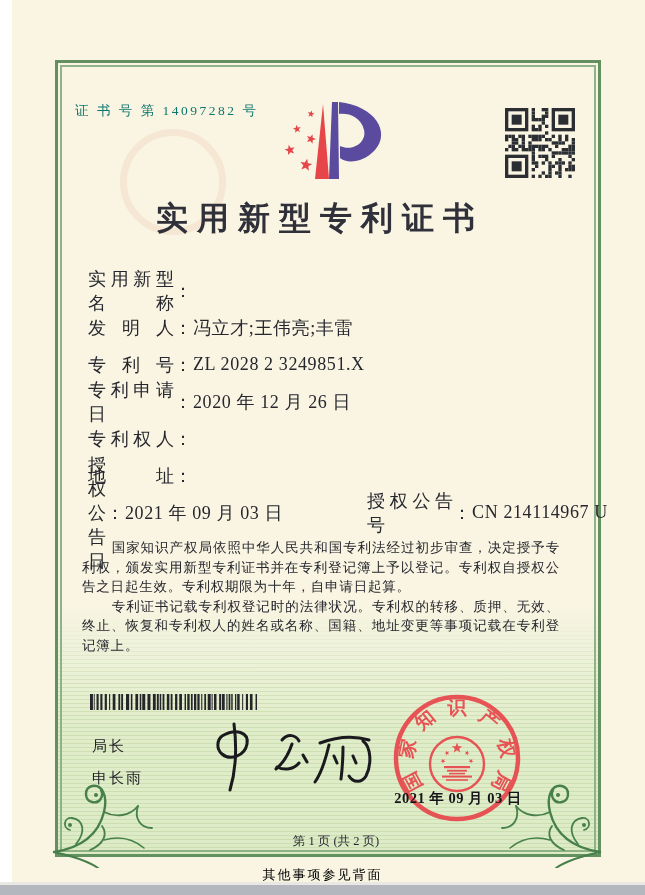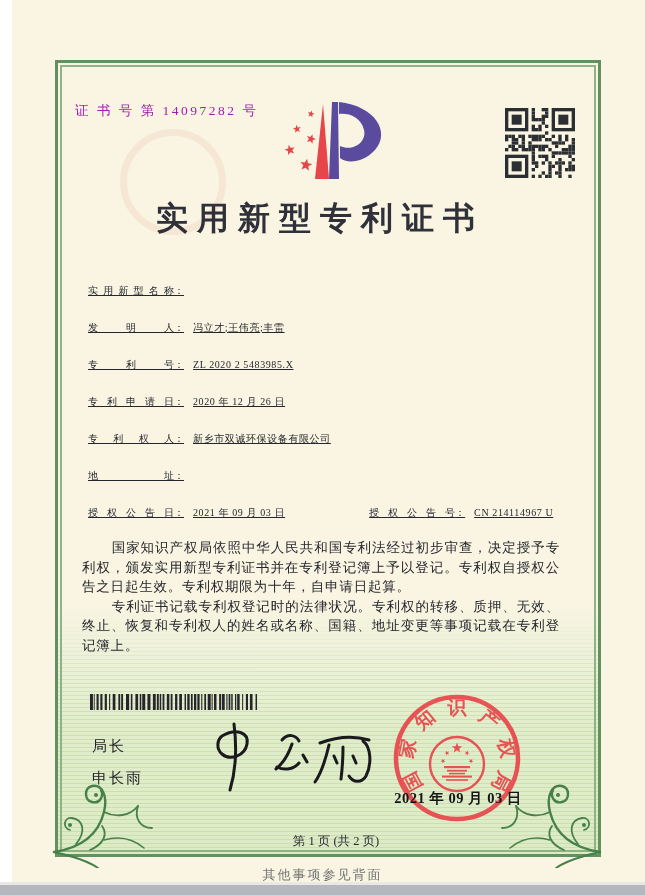--- a/index.html
+++ b/index.html
@@ -16,46 +16,46 @@
   .frame{position:absolute;left:55px;top:60px;width:546px;height:797px;
     border:3px solid #63905f;box-sizing:border-box;
     background:linear-gradient(180deg,#f9f5e2 0%,#f9f5e2 68%,#ecf1d8 76%,#e1edca 84%,#dcebc6 100%);}
   .frame-inner{position:absolute;left:2px;top:2px;right:2px;bottom:2px;border:2px solid #8fb28b;pointer-events:none;}
   .stripes{position:absolute;left:0;right:0;bottom:0;height:235px;
     background:repeating-linear-gradient(180deg,rgba(140,178,100,0.22) 0 1px,rgba(0,0,0,0) 1px 4px);
     -webkit-mask-image:linear-gradient(180deg,transparent 0,black 28%);
     mask-image:linear-gradient(180deg,transparent 0,black 28%);}
   .ghost-seal{position:absolute;left:62px;top:66px;width:92px;height:92px;border:7px solid rgba(216,120,104,0.11);border-radius:50%;}
   
-  .cert-no{position:absolute;left:75px;top:102px;font-size:13.5px;letter-spacing:2.5px;color:#a21caf;}
+  .cert-no{position:absolute;left:75px;top:102px;font-size:13.5px;letter-spacing:2.5px;color:#0f766e;}
   .logo{position:absolute;left:263px;top:84px;}
   .qr{position:absolute;left:505px;top:108px;}
   .title{position:absolute;left:55px;top:197px;width:530px;text-align:center;
     font-size:32px;font-weight:bold;letter-spacing:9px;color:#30303a;}
   
-  .fields{position:absolute;left:88px;top:272px;width:475px;font-size:10px;color:#26262e;text-decoration:underline;}
+  .fields{position:absolute;left:88px;top:272px;width:475px;font-size:18px;color:#26262e;}
   .frow{height:37px;display:flex;align-items:center;}
   .flabel{display:inline-block;width:86px;text-align:justify;text-align-last:justify;}
   .fcolon{display:inline-block;width:15px;}
   .fvalue{margin-left:4px;letter-spacing:0.6px;white-space:nowrap;}
   .fgroup2{margin-left:84px;display:flex;align-items:center;}
   
   .paras{position:absolute;left:82px;top:538px;width:478px;font-size:13.5px;line-height:19.5px;
     text-align:justify;color:#26262e;letter-spacing:0.8px;}
   .paras p{margin:0;text-indent:2.2em;}
   
   .barcode{position:absolute;left:90px;top:694px;}
   .director-title{position:absolute;left:92px;top:737px;font-size:15px;letter-spacing:2px;color:#1e1e24;}
   .director-name{position:absolute;left:92px;top:769px;font-size:15px;letter-spacing:2px;color:#1e1e24;}
   .signature{position:absolute;left:196px;top:718px;}
   .seal{position:absolute;left:391px;top:692px;}
   .seal-date{position:absolute;left:388px;top:789px;width:140px;text-align:center;
     font-size:14.5px;letter-spacing:0.5px;color:#16161a;font-weight:bold;}
   .page-num{position:absolute;left:55px;top:833px;width:546px;text-align:center;font-size:12.5px;color:#2a2a33;padding-left:8px;}
-  .back-note{position:absolute;left:0;top:866px;width:645px;text-align:center;font-size:13px;letter-spacing:2px;color:#737373;}
+  .back-note{position:absolute;left:0;top:866px;width:645px;text-align:center;font-size:13px;letter-spacing:2px;color:#000000;}
   .orn{position:absolute;}
   .orn-left{left:44px;top:742px;}
   .orn-right{left:492px;top:742px;transform:scaleX(-1);}
 </style>
 </head>
 <body>
 
 <div class="scan-left"></div>
 
 <div class="frame">
@@ -228,31 +228,30 @@
       <span class="fcolon">：</span>
   </div>
   <div class="frow">
     <span class="flabel">发明人</span>
       <span class="fcolon">：</span>
       <span class="fvalue">冯立才;王伟亮;丰雷</span>
   </div>
   <div class="frow">
     <span class="flabel">专利号</span>
       <span class="fcolon">：</span>
-      <span class="fvalue">ZL 2020 2 5483985.X</span>
+      <span class="fvalue">ZL 2028 2 3249851.X</span>
   </div>
   <div class="frow">
     <span class="flabel">专利申请日</span>
       <span class="fcolon">：</span>
       <span class="fvalue">2020 年 12 月 26 日</span>
   </div>
   <div class="frow">
     <span class="flabel">专利权人</span>
       <span class="fcolon">：</span>
-      <span class="fvalue">新乡市双诚环保设备有限公司</span>
   </div>
   <div class="frow">
     <span class="flabel">地址</span>
       <span class="fcolon">：</span>
   </div>
   <div class="frow">
     <span class="flabel">授权公告日</span>
       <span class="fcolon">：</span>
       <span class="fvalue">2021 年 09 月 03 日</span>
     <span class="fgroup2">

